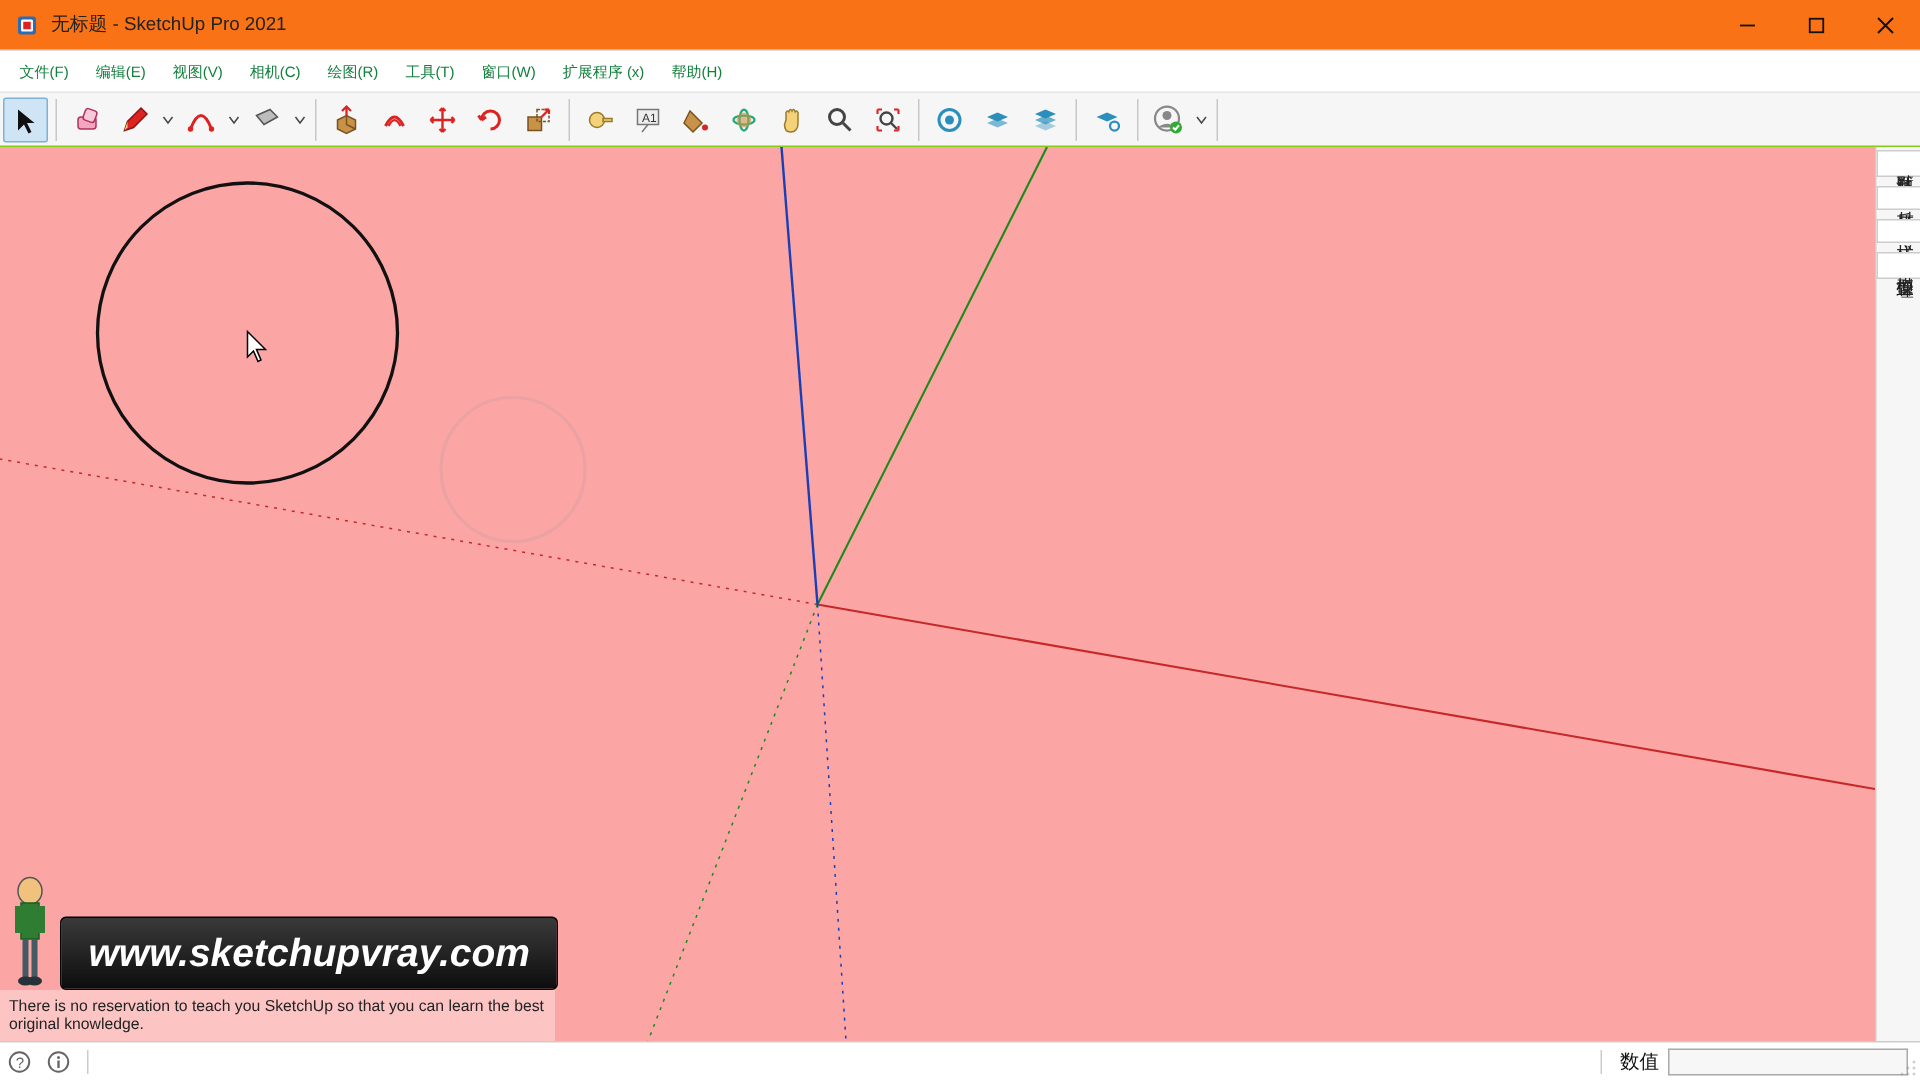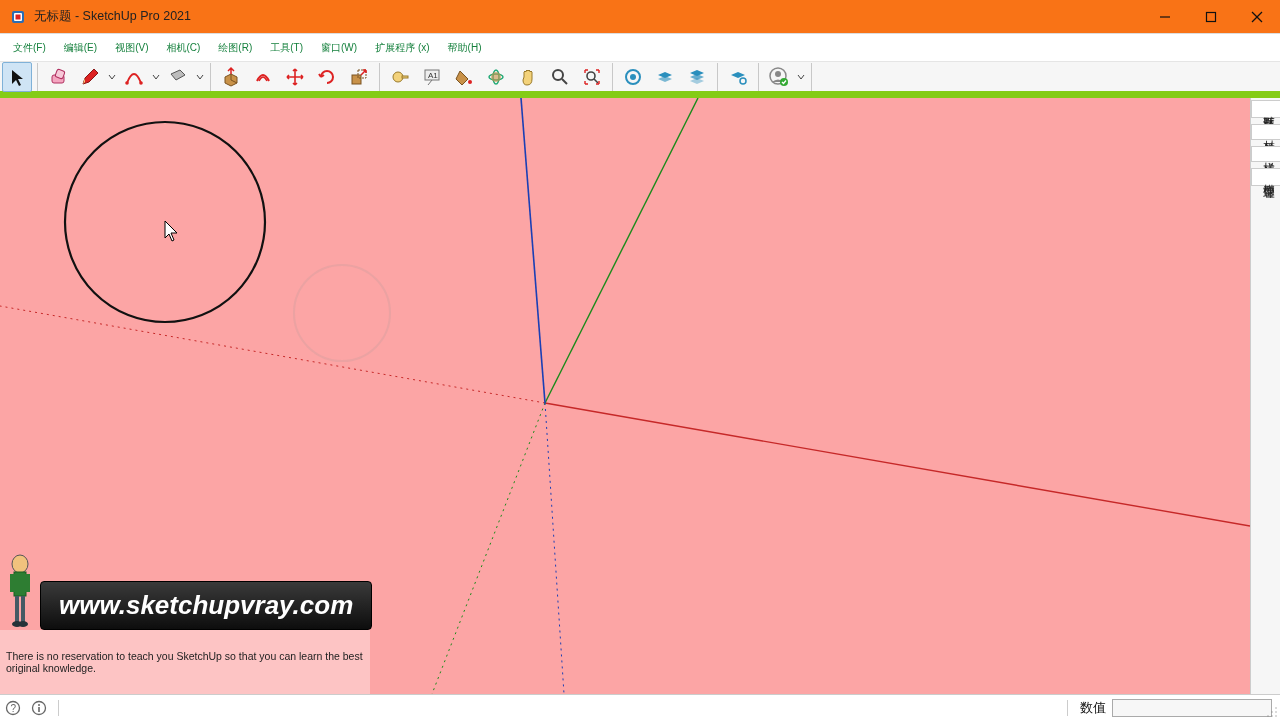--- a/index.html
+++ b/index.html
@@ -5,40 +5,40 @@
   * { box-sizing: border-box; margin: 0; padding: 0; font-family: "Microsoft YaHei", "Segoe UI", sans-serif; }
   html, body { width: 1280px; height: 720px; overflow: hidden; background: #fff; }
   .titlebar { height: 34px; display: flex; align-items: center; border-bottom: 1px solid #ddd; background: #f97316; }
   .titlebar .app-icon { width: 20px; height: 20px; margin: 0 6px 0 8px; display:flex; align-items:center; justify-content:center;}
   .titlebar .title-text { font-size: 12.5px; color: #222; flex: 0 0 auto;}
   .titlebar .spacer { flex: 1 1 auto; }
   .win-btn { width: 46px; height: 34px; display:flex; align-items:center; justify-content:center; }
   .win-btn svg { display:block; }
   .menubar { height: 28px; display:flex; align-items:center; padding: 0 4px; font-size: 10px; color:#15803d; border-bottom:1px solid #e5e5e5;text-align:right;}
   .menubar .menu-item { padding: 3px 9px; cursor:default;}
-  .toolbar { height: 36px; display:flex; align-items:center; background:#f6f6f6; border-bottom:7px solid #84cc16; padding:0 2px; gap:2px;}
+  .toolbar { height: 36px; display:flex; align-items:center; background:#f6f6f6; border-bottom:1px solid #84cc16; padding:0 2px; gap:2px;}
   .tool-btn { width:30px; height:30px; display:flex; align-items:center; justify-content:center; border:1px solid transparent; border-radius:2px;}
   .tool-btn.active { background:#cfe4f5; border-color:#7fb1d8;}
   .tool-dd { width:10px; display:flex; align-items:center; justify-content:center;}
   .tool-sep { width:1px; height:28px; background:#c8c8c8; margin:0 3px;}
   .workspace { position:relative; height: calc(720px - 34px - 28px - 36px - 26px); background:#fca5a5; }
   .canvas { position:absolute; inset:0; right:30px; overflow:hidden;}
   .right-tabs { position:absolute; right:0; top:0; width:30px; display:flex; flex-direction:column; gap:6px; padding-top:2px; background:#f6f6f6; border-left:1px solid #ccc; height:100%;}
   .right-tab { writing-mode: vertical-rl; text-orientation: upright; font-size:11.5px; color:#222; background:#fff; border:1px solid #ccc; border-right:none; padding:6px 4px; text-align:center; letter-spacing:1px;}
   .statusbar { height:26px; display:flex; align-items:center; background:#fff; border-top:1px solid #ccc; font-size:13px; color:#111; }
   .statusbar .sb-icon { width:26px; display:flex; align-items:center; justify-content:center;}
   .statusbar .sb-sep { width:1px; height:16px; background:#ccc; margin:0 6px;}
   .statusbar .sb-hint { padding-left:4px;}
   .statusbar .sb-spacer { flex:1 1 auto;}
   .statusbar .sb-label { padding:0 6px;}
   .statusbar .sb-input { width:160px; height:18px; border:1px solid #aaa; background:#f7f7f7; margin-right:8px; font-size:12px; padding:0 4px;}
   .watermark { position:absolute; left:0; bottom:0; display:flex; flex-direction:column; }
   .wm-top { display:flex; align-items:flex-end;}
   .wm-banner { background: linear-gradient(#3a3a3a,#0d0d0d); color:#fff; font-weight:700; font-size:26px; padding:8px 18px; border-radius:4px; border:1px solid #000; margin-left:0; font-style:italic;}
-  .wm-sub { background:rgba(255,255,255,0.35); font-size:10.5px; color:#222; padding:20px 6px; max-width:370px; line-height:1.15;}
+  .wm-sub { background:rgba(255,255,255,0.35); font-size:10.5px; color:#222; padding:5px 6px; max-width:370px; line-height:1.15;}
   .mascot { width:40px; height:80px; }
   .grip { position:absolute; right:2px; bottom:2px; width:12px; height:12px; opacity:.4;}
   svg { overflow:visible; }
 </style>
 </head>
 <body>
 
 <div class="titlebar">
   <span class="app-icon">
     <svg width="16" height="16">

